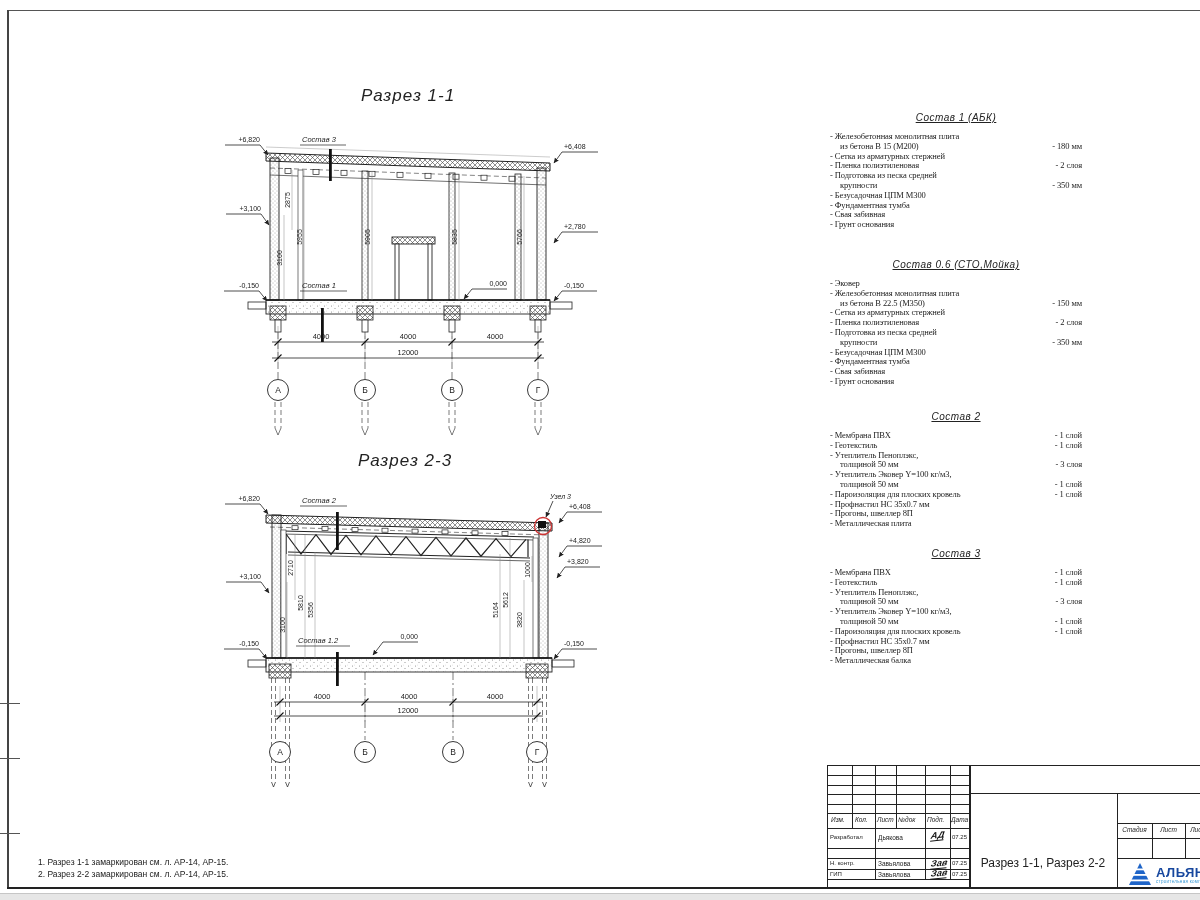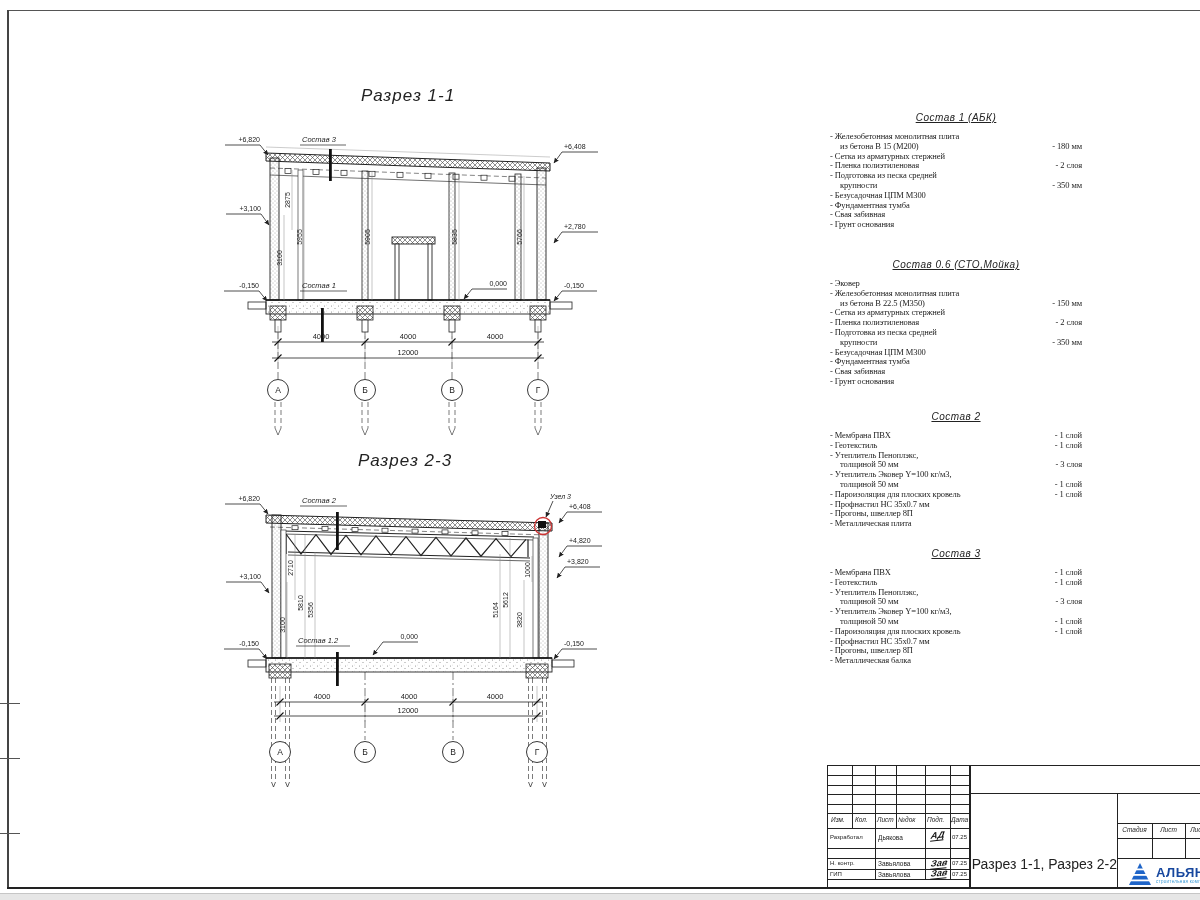--- a/index.html
+++ b/index.html
@@ -16,21 +16,21 @@
   .spec-line{display:flex;justify-content:space-between;height:9.8px;line-height:9.8px;white-space:nowrap;font-family:Liberation Serif, serif;}
   .spec-line .q{text-align:right;flex:0 0 auto;}
   .spec-line.ind .t{padding-left:10px;}
   .notes{position:absolute;left:38px;top:856px;font-size:8.5px;line-height:12px;color:#222;}
   
   #tb{position:absolute;left:827px;top:765px;width:373px;height:123px;border-top:1.5px solid #222;border-left:1.5px solid #222;border-bottom:1.5px solid #222;box-sizing:border-box;}
   #tb .hline,#tb .vline{background:#222;}
   .tb-txt{position:absolute;font-size:6.5px;font-style:italic;color:#222;white-space:nowrap;}
   .tb-val{position:absolute;font-size:6.5px;color:#222;white-space:nowrap;}
   .sig{position:absolute;font-size:9px;font-style:italic;font-weight:bold;transform:skewX(-14deg) rotate(-6deg);color:#111;border-bottom:1px solid #111;}
-  .doc-title{position:absolute;left:141px;top:90px;width:148px;text-align:right;font-size:14px;color:#222;}
+  .doc-title{position:absolute;left:141px;top:90px;width:148px;text-align:center;font-size:12px;color:#222;}
   .logo-name{position:absolute;font-weight:bold;font-size:13px;color:#17479e;letter-spacing:0.5px;white-space:nowrap;}
   .logo-sub{position:absolute;font-size:4.5px;color:#3d9bd6;white-space:nowrap;letter-spacing:0.3px;}
   .stage-h{position:absolute;font-size:6.5px;font-style:italic;text-align:center;}
   .gray-strip{position:absolute;left:0;top:893px;width:1200px;height:7px;background:#e6e6e6;border-top:1px solid #c6c6c6;}
 </style>
 </head>
 <body>
 <div id="root">
 
 <div class="hline" style="left:7px;top:10px;width:1193px;background:#555;"></div>
@@ -545,20 +545,24 @@
           <span class="t">- Прогоны, швеллер 8П</span>
           <span class="q"></span>
         </div>
     <div class="spec-line">
           <span class="t">- Металлическая балка</span>
           <span class="q"></span>
         </div>
   </div>
 </div>
 
+<div class="notes">
+  <div>1. Разрез 1-1 замаркирован см. л. АР-14, АР-15.</div>
+  <div>2. Разрез 2-2 замаркирован см. л. АР-14, АР-15.</div>
+</div>
 
 <div id="tb">
 
   <div class="vline" style="left:24px;top:0;height:62px;"></div>
   <div class="vline" style="left:47px;top:0;height:113px;"></div>
   <div class="vline" style="left:68px;top:0;height:62px;"></div>
   <div class="vline" style="left:97px;top:0;height:113px;"></div>
   <div class="vline" style="left:122px;top:0;height:113px;"></div>
   <div class="vline" style="left:141px;top:0;height:121.5px;width:1.5px;"></div>
 

